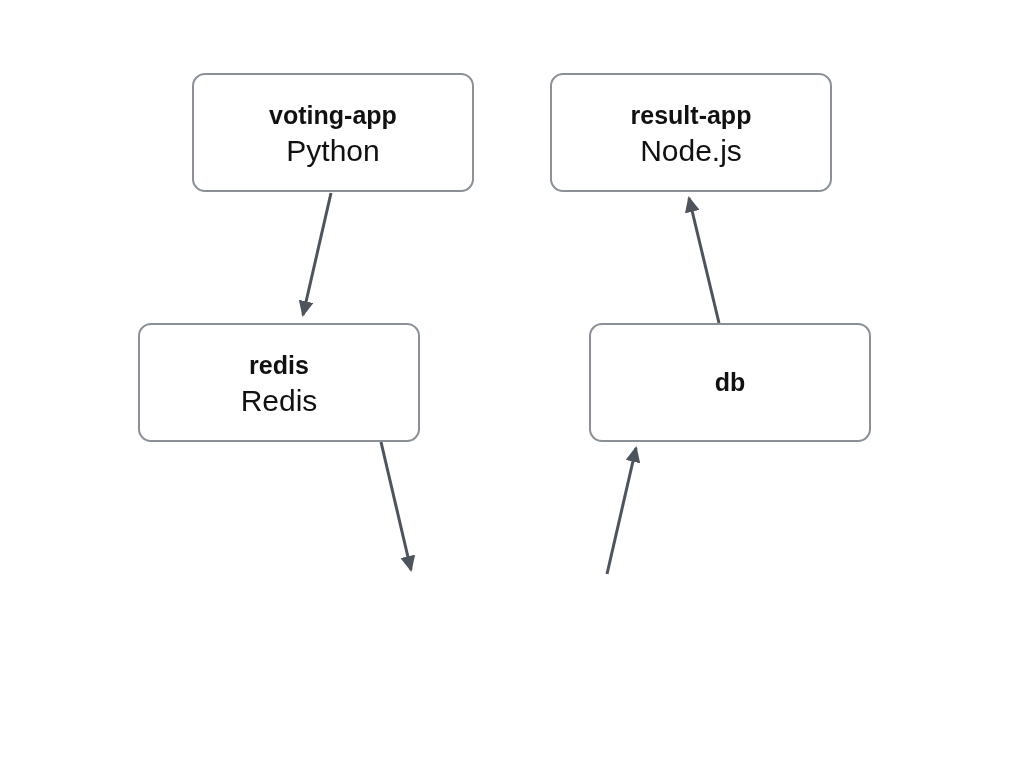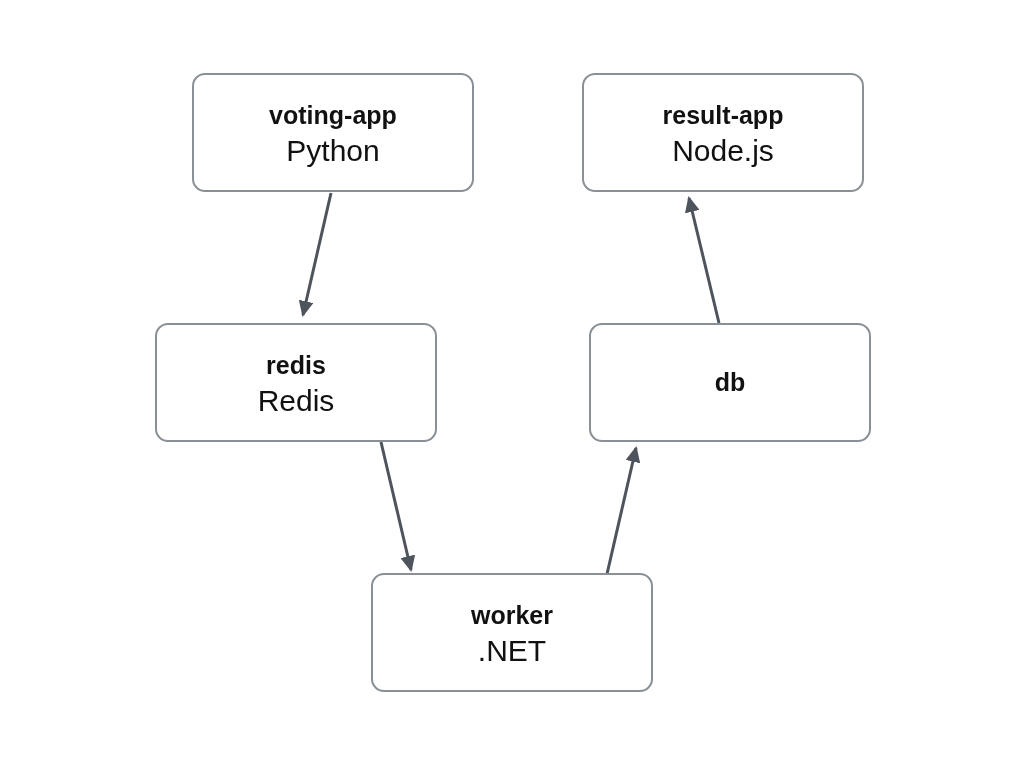--- a/index.html
+++ b/index.html
@@ -52,22 +52,22 @@
     color: var(--text);
     line-height: 35px;
   }
   .node-sublabel {
     font-size: 30px;
     font-weight: normal;
     color: var(--text);
     line-height: 35px;
   }
   .node-voting-app { left: 192px; top: 73px; }
-  .node-result-app { left: 582px; top: 73px; }
-  .node-redis      { left: 155px; top: 323px; }
+  .node-result-app { left: 550px; top: 73px; }
+  .node-redis      { left: 138px; top: 323px; }
   .node-db         { left: 589px; top: 323px; }
   .node-worker     { left: 371px; top: 573px; }
 </style>
 </head>
 <body>
 
 <div class="canvas">
 
   <svg class="edges-layer" width="1024" height="768" viewBox="0 0 1024 768" xmlns="http://www.w3.org/2000/svg">
     <defs>
@@ -93,18 +93,14 @@
 
   <div class="node node-redis">
     <div class="node-label">redis</div>
     <div class="node-sublabel">Redis</div>
   </div>
 
   <div class="node node-db">
     <div class="node-label">db</div>
   </div>
 
-  <div class="node node-worker">
-    <div class="node-label">worker</div>
-    <div class="node-sublabel">.NET</div>
-  </div>
 
 </div>
 
 </body></html>

